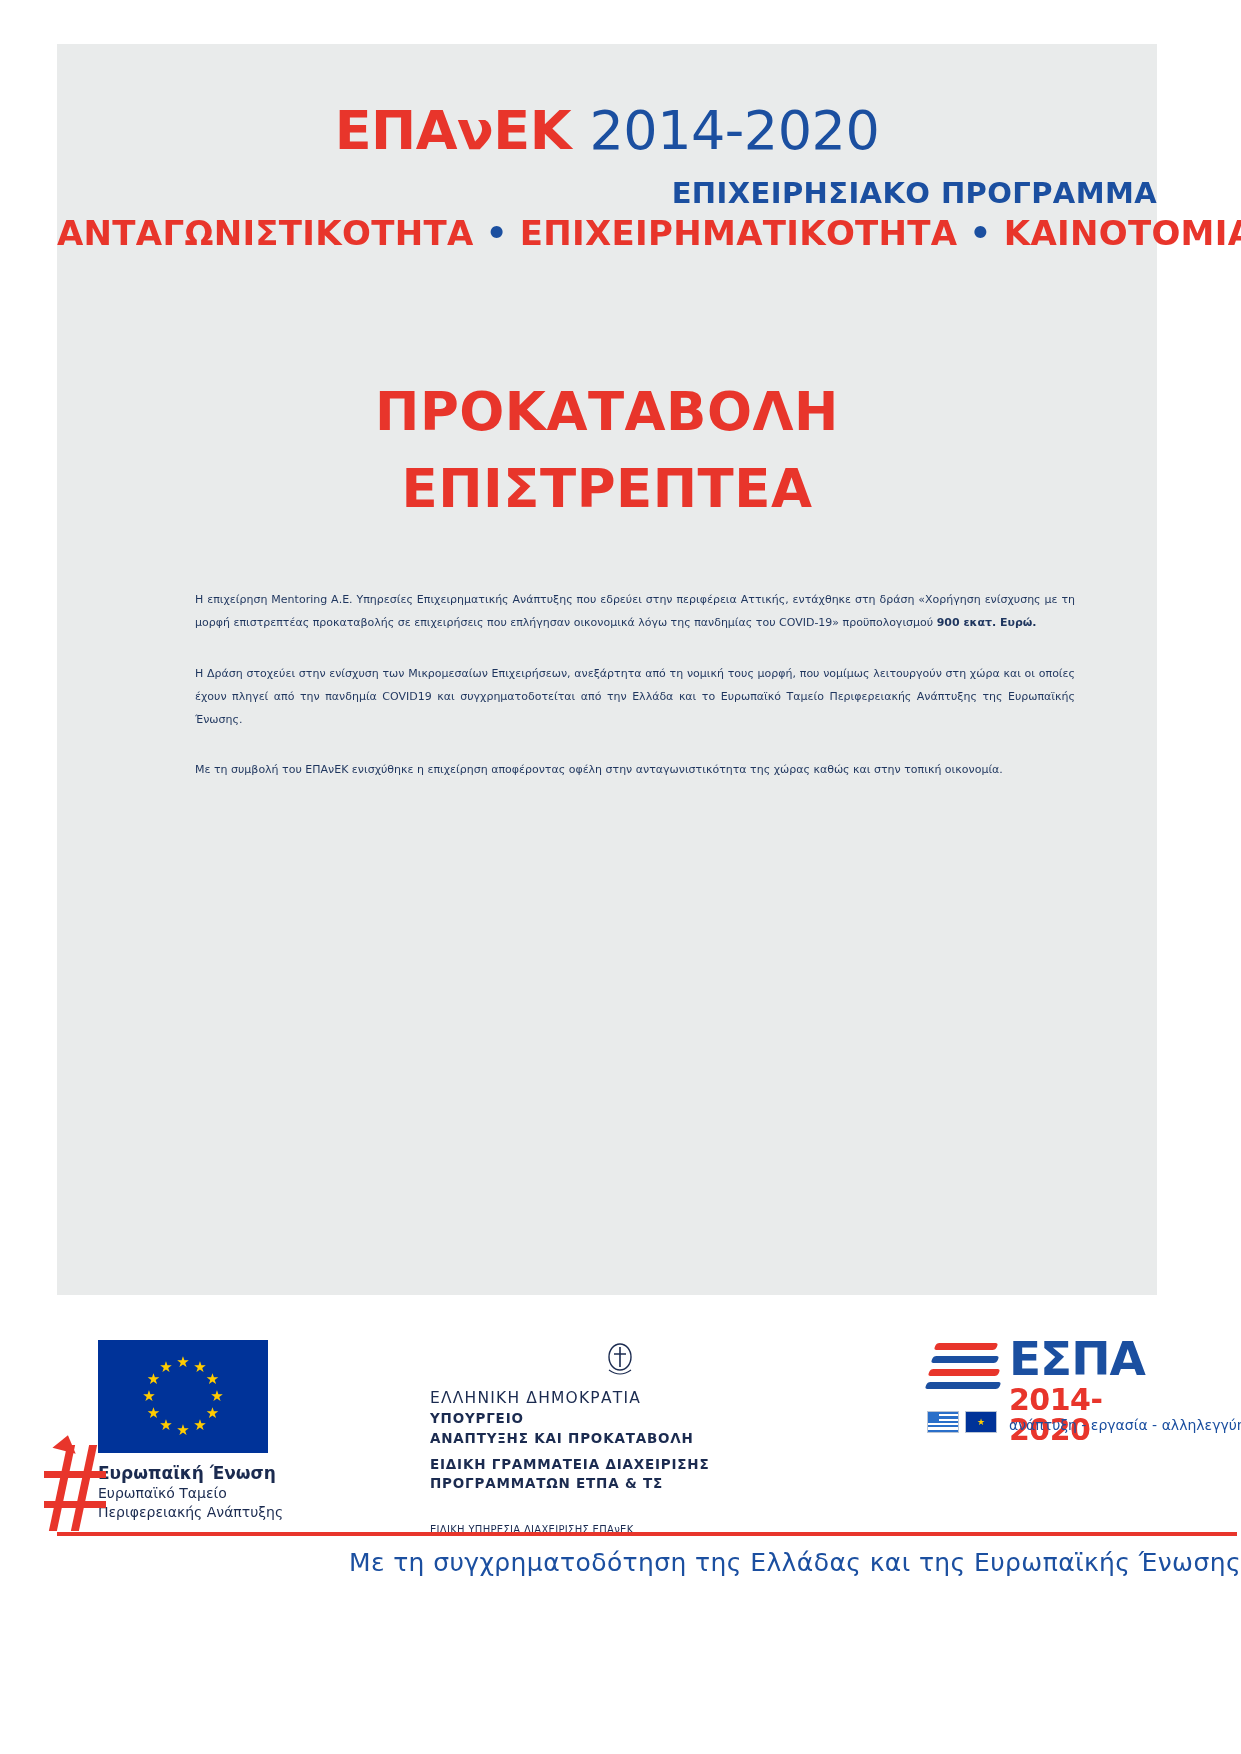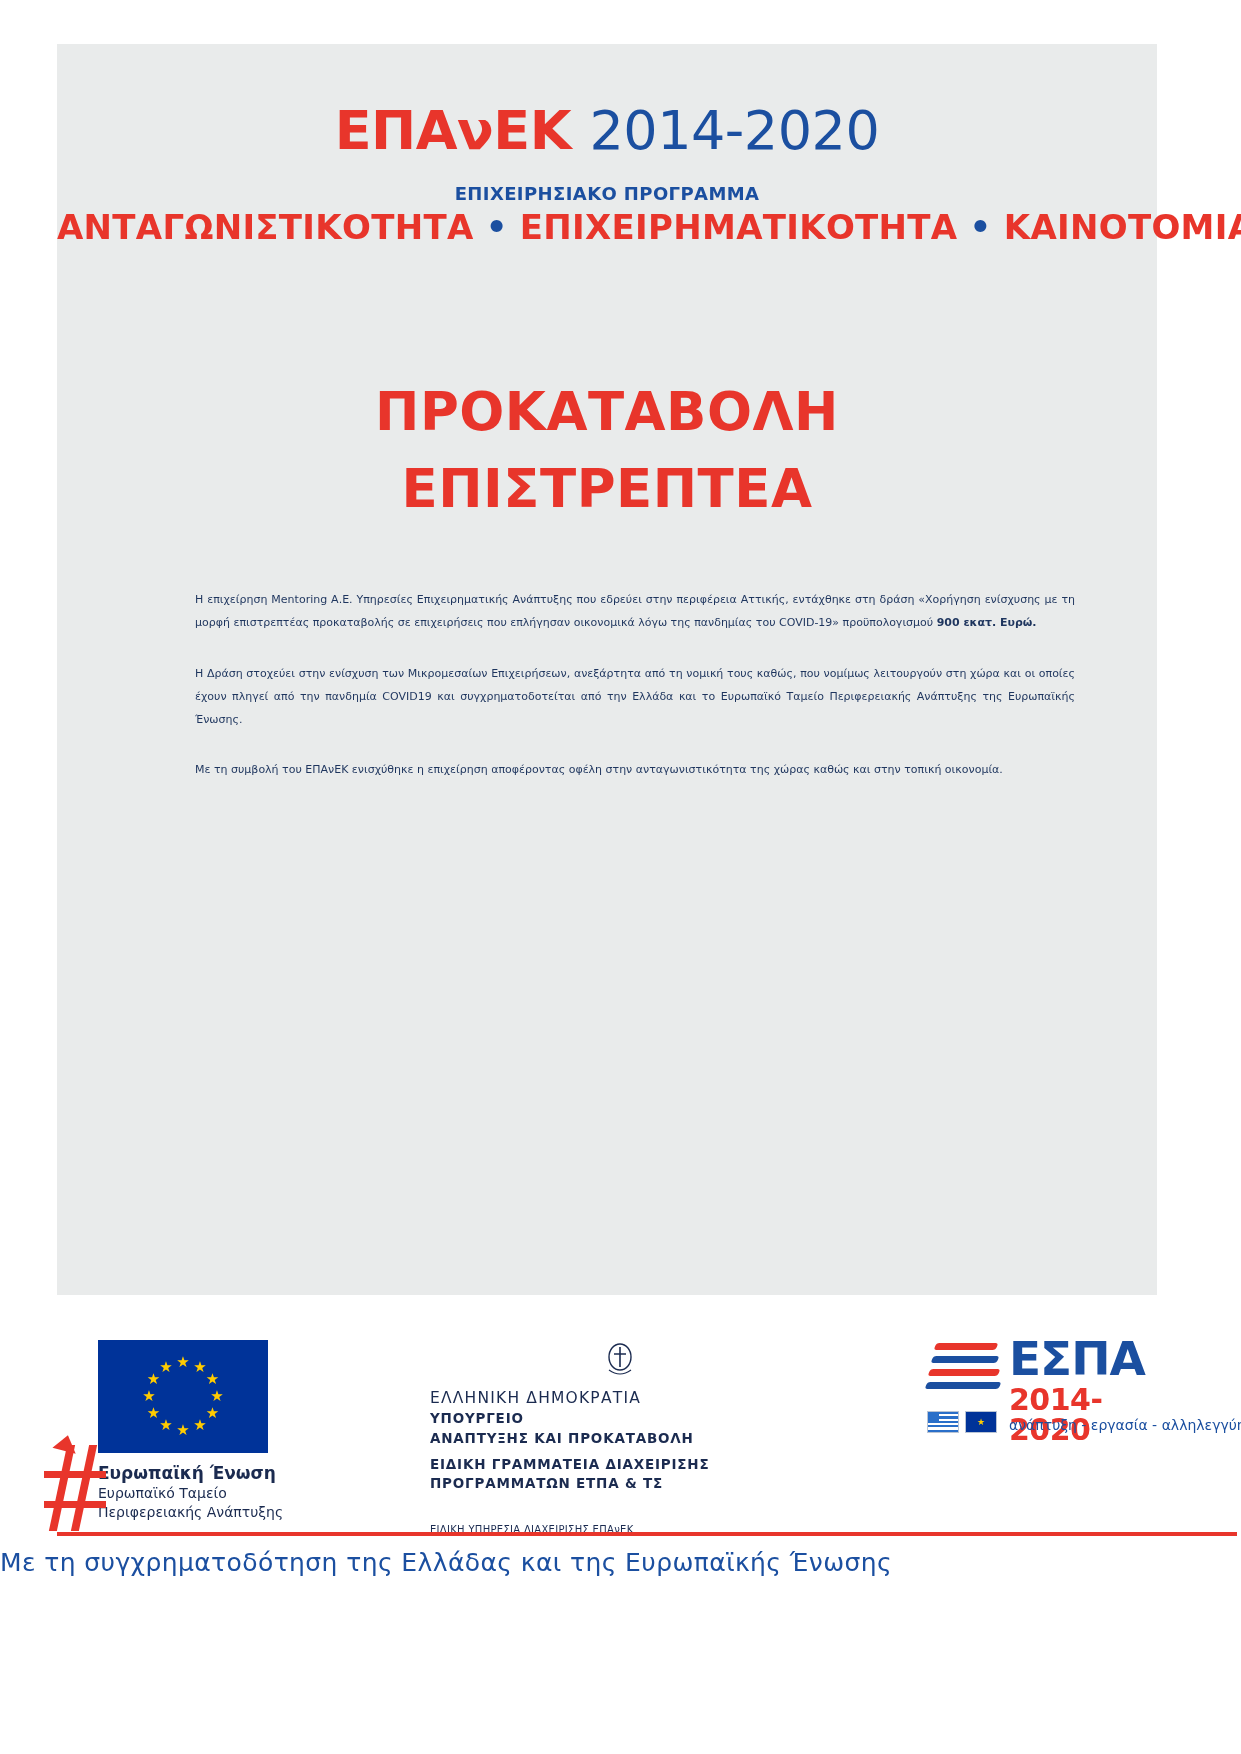--- a/index.html
+++ b/index.html
@@ -36,26 +36,27 @@
   }
   .epanek-line1 {
     font-size: 54px;
     font-weight: bold;
     letter-spacing: -0.5px;
     white-space: nowrap;
   }
   .epanek-line1 .red { color: #e8352b; }
   .epanek-line1 .blue { color: #1b4fa0; font-weight: normal; }
   .epanek-line2 {
-    font-size: 18px;
+    font-size: 29px;
     font-weight: bold;
     color: #1b4fa0;
     letter-spacing: 0.4px;
-    margin-top: 20px;
+    margin-top: 13px;
     white-space: nowrap;
+    text-align: right;
   }
   .epanek-line3 {
     font-size: 34px;
     font-weight: bold;
     color: #e8352b;
     letter-spacing: 0.3px;
     margin-top: 3px;
     white-space: nowrap;
   }
   .epanek-line3 .dot { color: #1b4fa0; }
@@ -272,21 +273,21 @@
     top: 237px;
     width: 1180px;
     height: 4px;
     background: #e8352b;
   }
   .bottom-slogan {
     position: absolute;
     left: 0;
     top: 253px;
     width: 100%;
-    text-align: left;
+    text-align: right;
     color: #1b4fa0;
     font-size: 25px;
     letter-spacing: 0.4px;
     font-family: "DejaVu Sans", sans-serif;
   }
 </style>
 </head>
 <body>
 
 <div class="page-panel">
@@ -302,21 +303,21 @@
     </div>
   </div>
 
   <div class="doc-title">
     <div>ΠΡΟΚΑΤΑΒΟΛΗ</div>
     <div>ΕΠΙΣΤΡΕΠΤΕΑ</div>
   </div>
 
   <div class="body-text">
     <p><span>Η επιχείρηση Mentoring Α.Ε. Υπηρεσίες Επιχειρηματικής Ανάπτυξης που εδρεύει στην περιφέρεια Αττικής, εντάχθηκε στη δράση «Χορήγηση ενίσχυσης με τη μορφή επιστρεπτέας προκαταβολής σε επιχειρήσεις που επλήγησαν οικονομικά λόγω της πανδημίας του COVID-19» προϋπολογισμού </span><b>900 εκατ. Ευρώ.</b></p>
-    <p>Η Δράση στοχεύει στην ενίσχυση των Μικρομεσαίων Επιχειρήσεων, ανεξάρτητα από τη νομική τους καθώς, που νομίμως λειτουργούν στη χώρα και οι οποίες έχουν πληγεί από την πανδημία COVID19 και συγχρηματοδοτείται από την Ελλάδα και το Ευρωπαϊκό Ταμείο Περιφερειακής Ανάπτυξης της Ευρωπαϊκής Ένωσης.</p>
+    <p>Η Δράση στοχεύει στην ενίσχυση των Μικρομεσαίων Επιχειρήσεων, ανεξάρτητα από τη νομική τους μορφή, που νομίμως λειτουργούν στη χώρα και οι οποίες έχουν πληγεί από την πανδημία COVID19 και συγχρηματοδοτείται από την Ελλάδα και το Ευρωπαϊκό Ταμείο Περιφερειακής Ανάπτυξης της Ευρωπαϊκής Ένωσης.</p>
     <p>Με τη συμβολή του ΕΠΑνΕΚ ενισχύθηκε η επιχείρηση αποφέροντας οφέλη στην ανταγωνιστικότητα της χώρας καθώς και στην τοπική οικονομία.</p>
   </div>
 
 </div>
 
 <div class="footer">
 
   <div class="eu-block">
     <div class="eu-flag" id="eu-flag">
         <span class="eu-star" style="left: 77.5px; top: 15px;">★</span>

